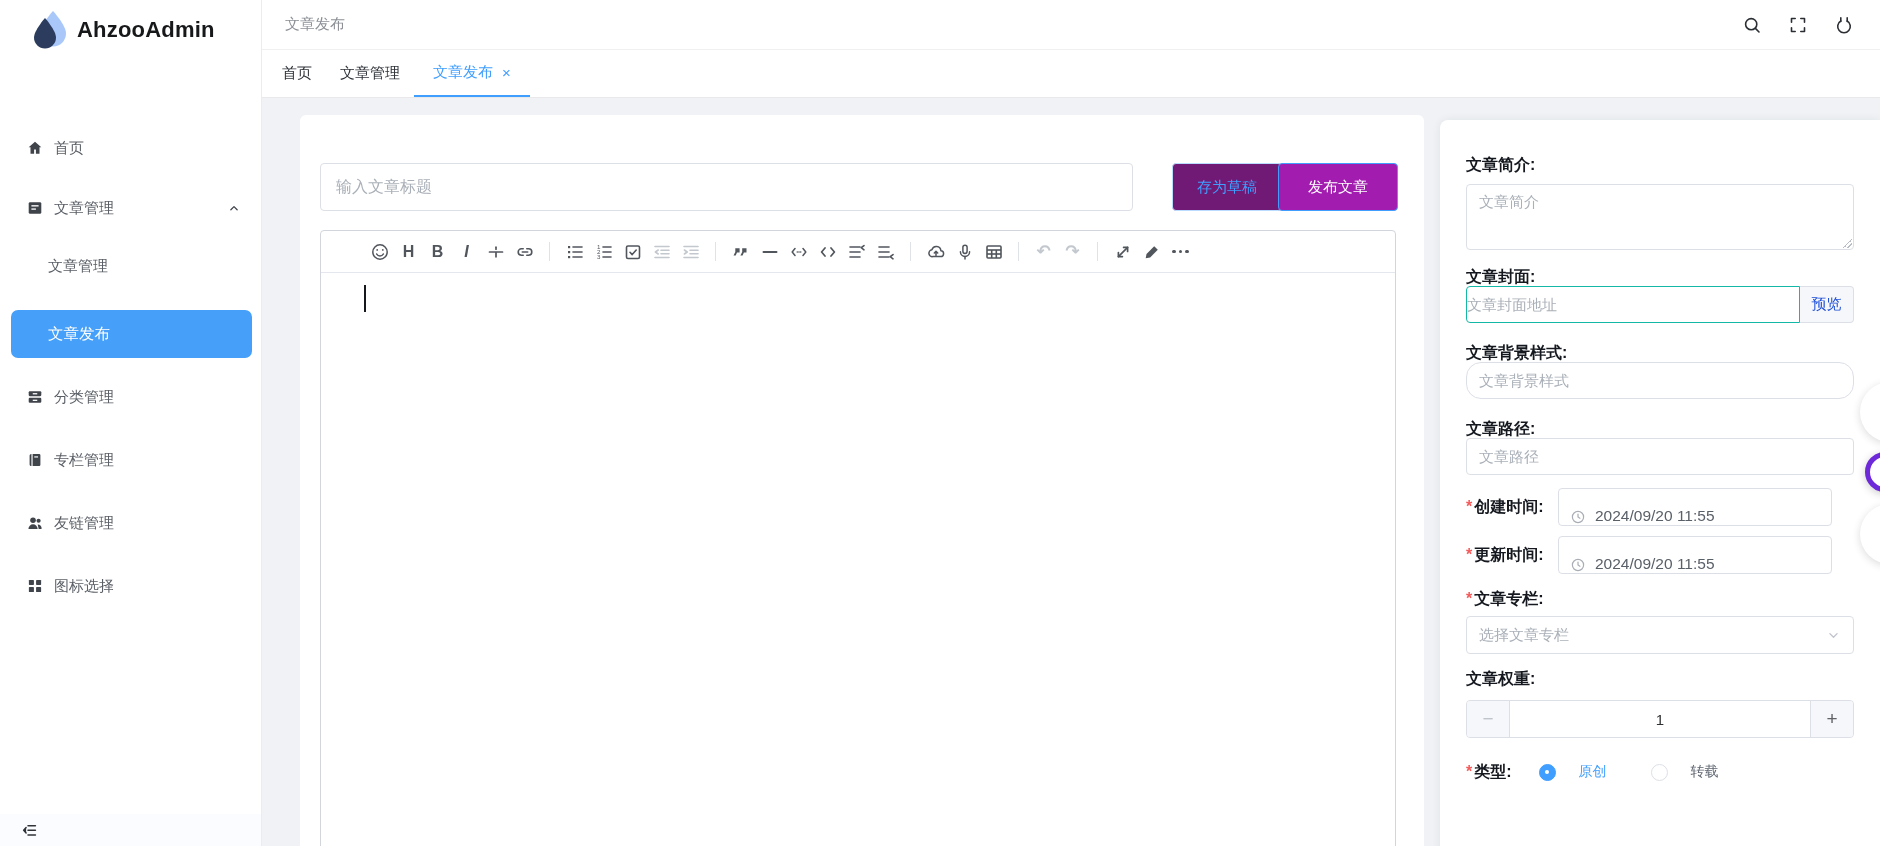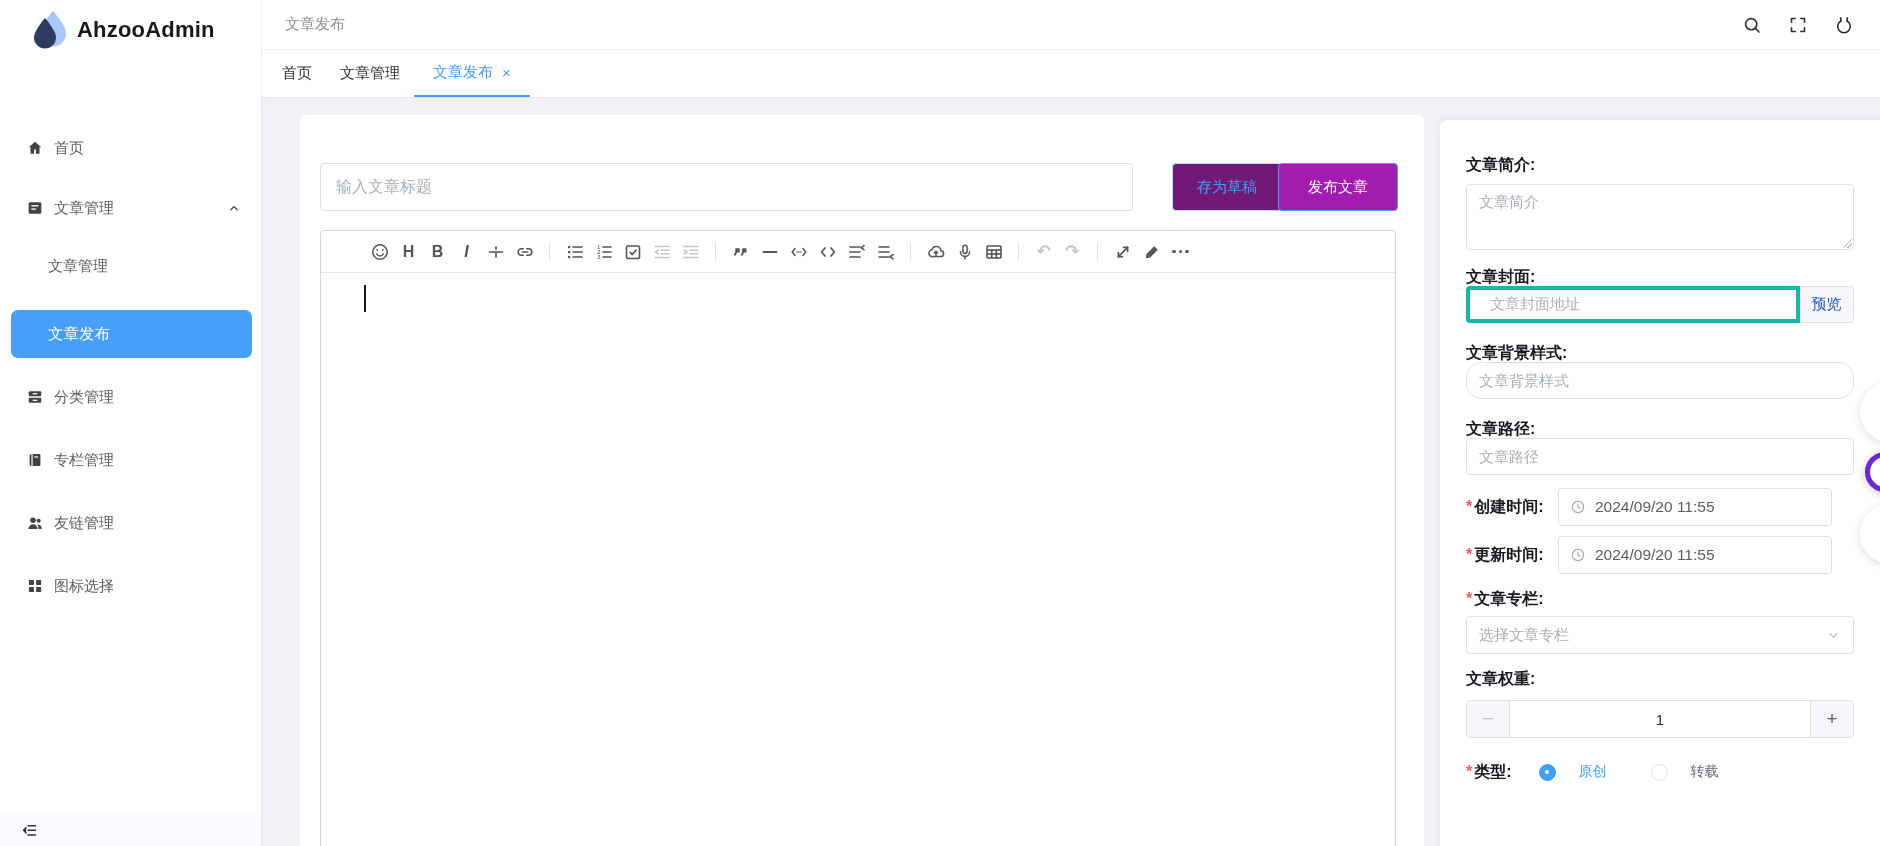--- a/index.html
+++ b/index.html
@@ -57,23 +57,23 @@
 
   
   .side-card { position:absolute; left:1178px; top:22px; width:440px; height:1300px; background:#fff; border-radius:8px 0 0 0; box-shadow:0 0 10px rgba(31,45,61,.07); }
   .f-label { position:absolute; left:26px; height:22px; display:flex; align-items:center; font-size:16px; font-weight:700; color:#15191f; }
   .req { color:#f45a5a; font-style:normal; margin-right:2px; }
   .f-input { position:absolute; left:26px; width:388px; height:37px; border:1px solid #dcdfe6; border-radius:4px; padding:0 12px; font-size:15px; color:#303133; outline:none; font-family:inherit; background:#fff; }
   textarea.f-input { height:66px; padding:8px 12px; resize:none; }
   .grip { position:absolute; left:402px; width:10px; height:10px; background:
     linear-gradient(135deg, transparent 52%, #b9bec6 52%, #b9bec6 60%, transparent 60%, transparent 74%, #b9bec6 74%, #b9bec6 82%, transparent 82%); }
   .cover-group { position:absolute; left:26px; top:166px; width:388px; height:37px; display:flex; }
-  .cover-group input { flex:1; min-width:0; border:4px solid #14b8a6; border-radius:4px 0 0 4px; padding:0 20px; font-size:15px; outline:none; font-family:Liberation Serif, serif; }
+  .cover-group input { flex:1; min-width:0; border:1px solid #14b8a6; border-radius:4px 0 0 4px; padding:0 0; font-size:15px; outline:none; font-family:Liberation Sans, sans-serif; }
   .append-btn { width:54px; background:#f5f7fa; border:1px solid #dcdfe6; border-left:0; border-radius:0 4px 4px 0; color:#1d4ed8; font-size:15px; display:flex; align-items:center; justify-content:center; cursor:pointer; font-family:inherit; }
-  .date-input { position:absolute; left:118px; width:274px; height:38px; border:1px solid #dcdfe6; border-radius:4px; display:flex; align-items:center; gap:9px; padding:0 11px; color:#5a6068; font-size:15.5px; background:#fff; cursor:pointer; }
+  .date-input { position:absolute; left:118px; width:274px; height:38px; border:1px solid #dcdfe6; border-radius:4px; display:flex; align-items:flex-end; gap:9px; padding:0 11px; color:#5a6068; font-size:15.5px; background:#fff; cursor:pointer; }
   .select { position:absolute; left:26px; top:496px; width:388px; height:38px; border:1px solid #dcdfe6; border-radius:4px; display:flex; align-items:center; padding:0 12px; color:#aab0b8; font-size:15px; background:#fff; cursor:pointer; }
   .select svg { margin-left:auto; color:#c0c4cc; }
   .stepper { position:absolute; left:26px; top:580px; width:388px; height:38px; border:1px solid #dcdfe6; border-radius:4px; display:flex; overflow:hidden; background:#f5f7fa; }
   .step-btn { width:42px; border:none; background:#f5f7fa; font-size:19px; cursor:pointer; font-family:inherit; display:flex; align-items:center; justify-content:center; }
   .step-btn.minus { color:#c0c4cc; }
   .step-btn.plus { color:#606266; }
   .step-value { flex:1; border:none; border-left:1px solid #dcdfe6; border-right:1px solid #dcdfe6; text-align:center; font-size:15px; color:#303133; outline:none; font-family:inherit; background:#fff; }
   .type-row { position:absolute; left:26px; top:640px; height:24px; display:flex; align-items:center; }
   .type-row .f-label-inline { font-size:16px; font-weight:700; color:#15191f; }
   .radio { display:flex; align-items:center; gap:23px; cursor:pointer; font-size:14px; color:#5f6670; }

